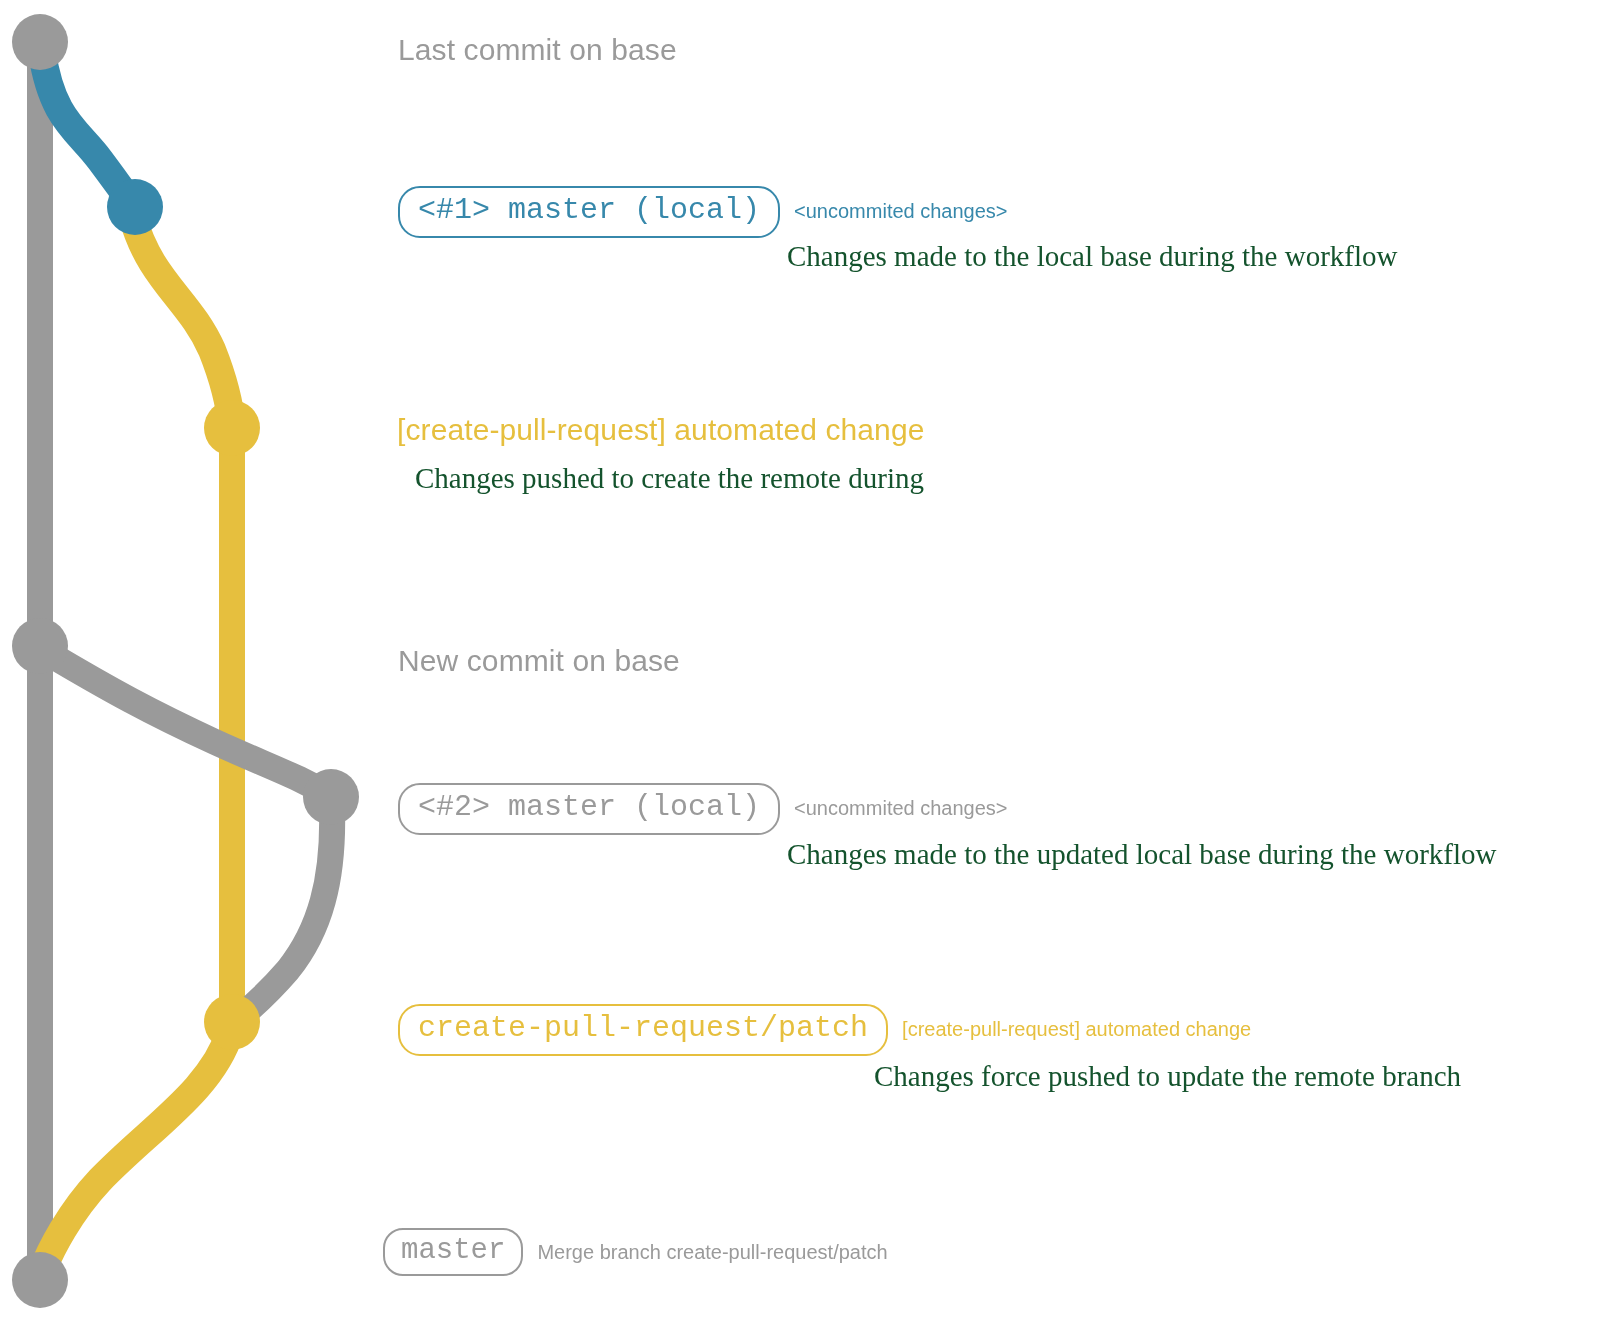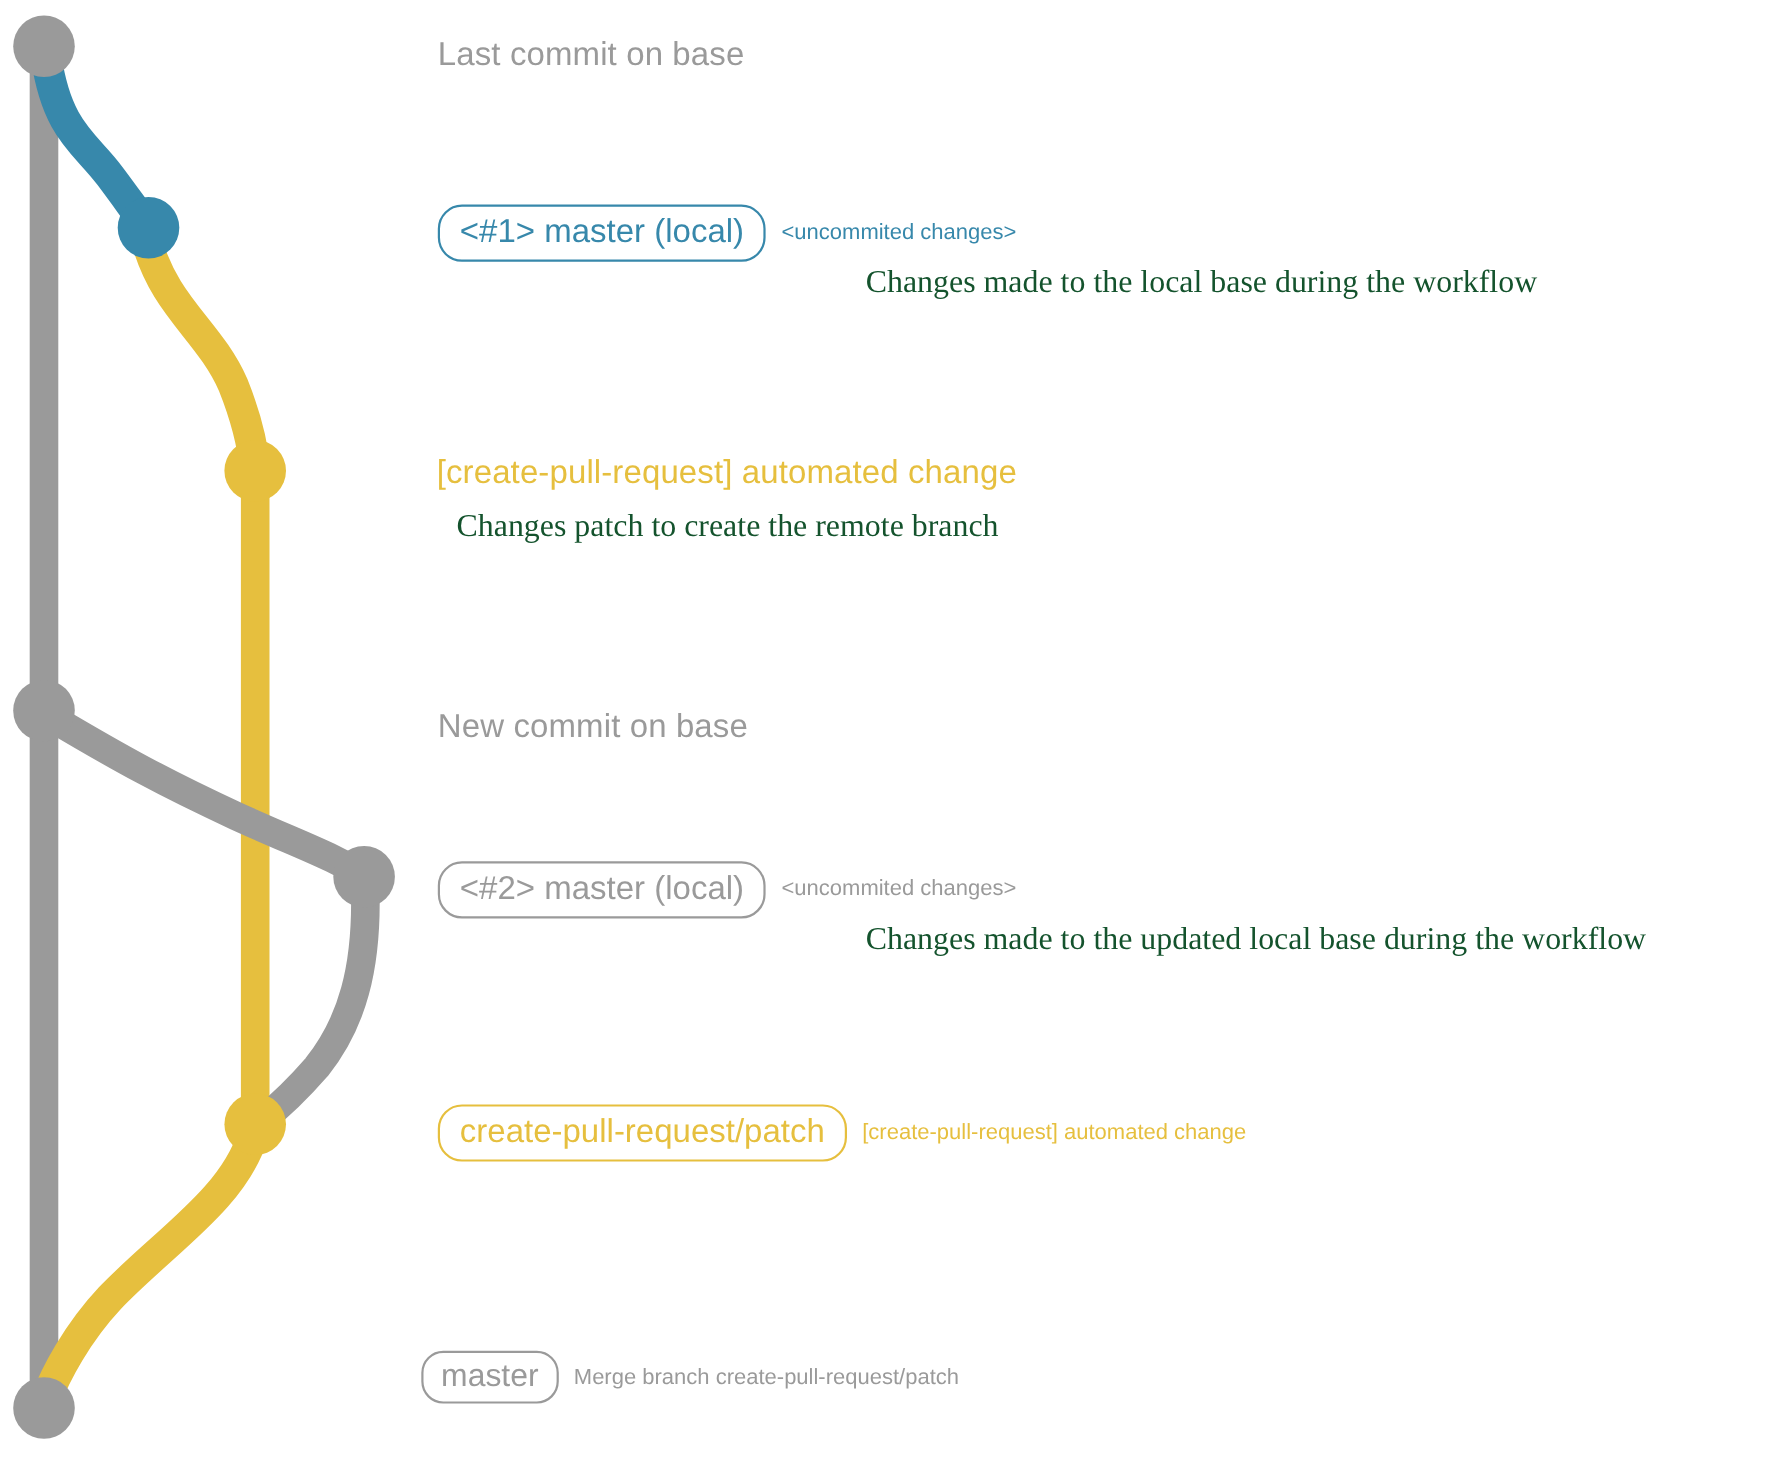--- a/index.html
+++ b/index.html
@@ -32,21 +32,21 @@
   .headline {
     font-family: "Liberation Sans", sans-serif;
     font-size: 30px;
     letter-spacing: 0.1px;
   }
   .badge {
     display: inline-block;
     border: 2px solid;
     border-radius: 22px;
     padding: 7px 18px 9px 18px;
-    font-family: Liberation Sans, sans-serif;
+    font-family: Liberation Mono, monospace;
     font-size: 30px;
     line-height: 1.05;
     background: #ffffff;
   }
   .badge-sm {
     padding: 6px 16px 8px 16px;
     font-size: 29px;
     border-radius: 20px;
   }
   .after-badge {
@@ -104,35 +104,36 @@
 
   <div class="row" style="left:398px; top:186px;">
     <span class="badge b-blue">&lt;#1&gt; master (local)</span>
     <span class="after-badge c-blue">&lt;uncommited changes&gt;</span>
   </div>
   <div class="desc" style="left:787px; top:240px;">Changes made to the local base during the workflow</div>
 
   <div class="row" style="left:397px; top:413px;">
     <span class="headline c-yellow">[create-pull-request] automated change</span>
   </div>
-  <div class="desc" style="left:415px; top:462px;">Changes patch to create the remote branch</div>
+  <div class="desc" style="left:415px; top:462px;">Changes pushed to create the remote during</div>
 
   <div class="row" style="left:398px; top:600px;margin-top:44px;">
     <span class="headline c-gray">New commit on base</span>
   </div>
 
   <div class="row" style="left:398px; top:783px;align-items:center;">
     <span class="badge b-gray">&lt;#2&gt; master (local)</span>
     <span class="after-badge c-gray">&lt;uncommited changes&gt;</span>
   </div>
   <div class="desc" style="left:787px; top:838px;">Changes made to the updated local base during the workflow</div>
 
   <div class="row" style="left:398px; top:1004px;">
     <span class="badge b-yellow">create-pull-request/patch</span>
     <span class="after-badge c-yellow">[create-pull-request] automated change</span>
   </div>
+  <div class="desc" style="left:874px; top:1060px;">Changes force pushed to update the remote branch</div>
 
   <div class="row" style="left:383px; top:1228px;">
     <span class="badge badge-sm b-gray">master</span>
     <span class="after-badge c-gray">Merge branch create-pull-request/patch</span>
   </div>
 
 </div>
 
 </body></html>

